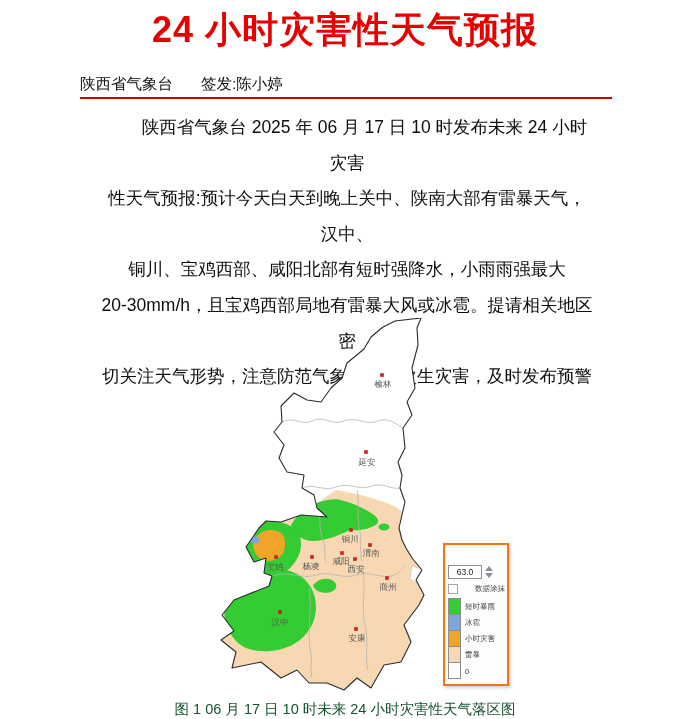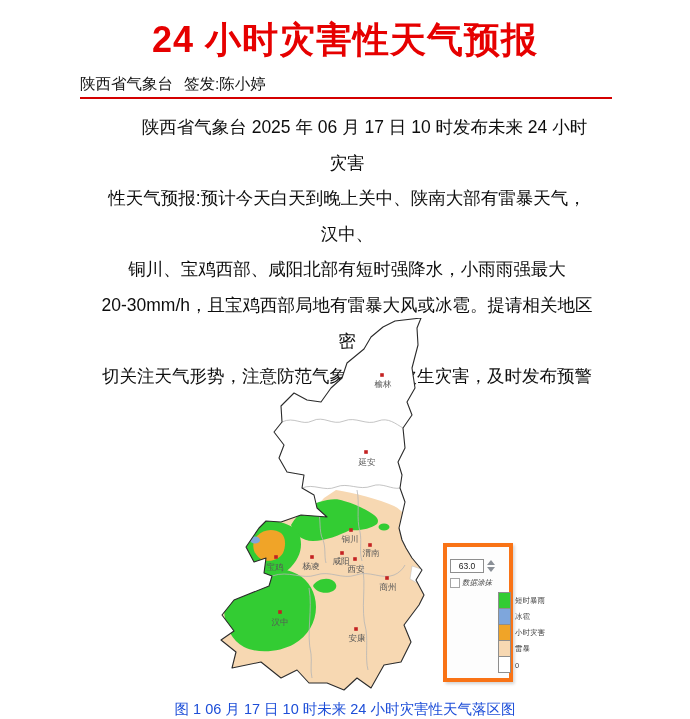--- a/index.html
+++ b/index.html
@@ -1,61 +1,61 @@
 <!DOCTYPE html>
 <html><head>
 <meta charset="utf-8">
 <style>
   html,body{margin:0;padding:0;background:#fff;}
   .page{
     position:relative;width:690px;height:719px;background:#ffffff;overflow:hidden;
     font-family:"Liberation Sans","DejaVu Sans",sans-serif;color:#111;
   }
   .doc-title{
-    position:absolute;top:16px;left:0;width:100%;text-align:center;
+    position:absolute;top:6px;left:0;width:100%;text-align:center;
     font-size:36px;font-weight:900;letter-spacing:1px;
   }
   .meta-line{
     position:absolute;top:74px;left:80px;width:532px;
-    display:flex;align-items:baseline;gap:11px;
+    display:flex;align-items:baseline;gap:28px;
     font-size:15.5px;font-weight:500;color:#141414;white-space:nowrap;
   }
   .red-rule{position:absolute;top:97px;left:80px;width:532px;height:2px;}
   .body-text{
     position:absolute;top:110px;left:100px;width:494px;
     font-size:17.5px;line-height:35.6px;color:#0d0d0d;
     white-space:pre-line;text-align:center;
   }
   .map-wrap{position:absolute;left:194px;top:318px;width:270px;height:385px;}
   .map-wrap svg{display:block;}
   svg text.city{font-size:8.5px;fill:#575757;font-family:"Liberation Sans","DejaVu Sans",sans-serif;}
   .legend{
     position:absolute;left:443px;top:543px;width:56px;
-    background:#fdfdfd;border:4px solid #f97316;
+    background:#fdfdfd;border:2px solid #f97316;
     box-shadow:1.5px 2px 3px rgba(0,0,0,0.18);
-    padding:12px 3px 5px 3px;
+    padding:20px 3px 5px 3px;
   }
   .spin-row{display:flex;align-items:center;gap:3px;}
   .spin-box{
     width:32px;height:12px;border:1px solid #8e8e8e;background:#fff;
     font-size:8.5px;color:#222;display:flex;align-items:center;justify-content:center;
   }
   .spin-arrows{display:flex;flex-direction:column;gap:2px;}
   .tri{width:0;height:0;border-left:4px solid transparent;border-right:4px solid transparent;cursor:pointer;}
   .tri.up{border-bottom:5px solid #8a8f96;}
   .tri.down{border-top:5px solid #8a8f96;}
-  .chk-row{display:flex;align-items:center;gap:2px;margin:5px 0 5px 0;font-style:italic;}
+  .chk-row{display:flex;align-items:center;gap:17px;margin:5px 0 5px 0;}
   .chk{width:8px;height:8px;border:1px solid #a5a5a5;background:#fff;flex:0 0 auto;}
   .chk-label{font-size:7.5px;color:#4c4c4c;white-space:nowrap;}
-  .sw-row{display:flex;align-items:center;gap:4px;margin-left:48px;}
+  .sw-row{display:flex;align-items:center;gap:4px;}
   .sw{width:11px;height:15px;border:1px solid #8e8e8e;margin-top:-1px;flex:0 0 auto;}
   .sw-label{font-size:7.5px;color:#3f3f3f;white-space:nowrap;}
   .figure-caption{
     position:absolute;top:700px;left:0;width:100%;text-align:center;
-    font-size:14.5px;color:#1d4ed8;
+    font-size:14.5px;color:#14532d;
   }
 </style>
 </head>
 <body>
 
 <div class="page">
 
   <div class="doc-title" style="color: rgb(230, 0, 0);">24 小时灾害性天气预报</div>
 
   <div class="meta-line">

